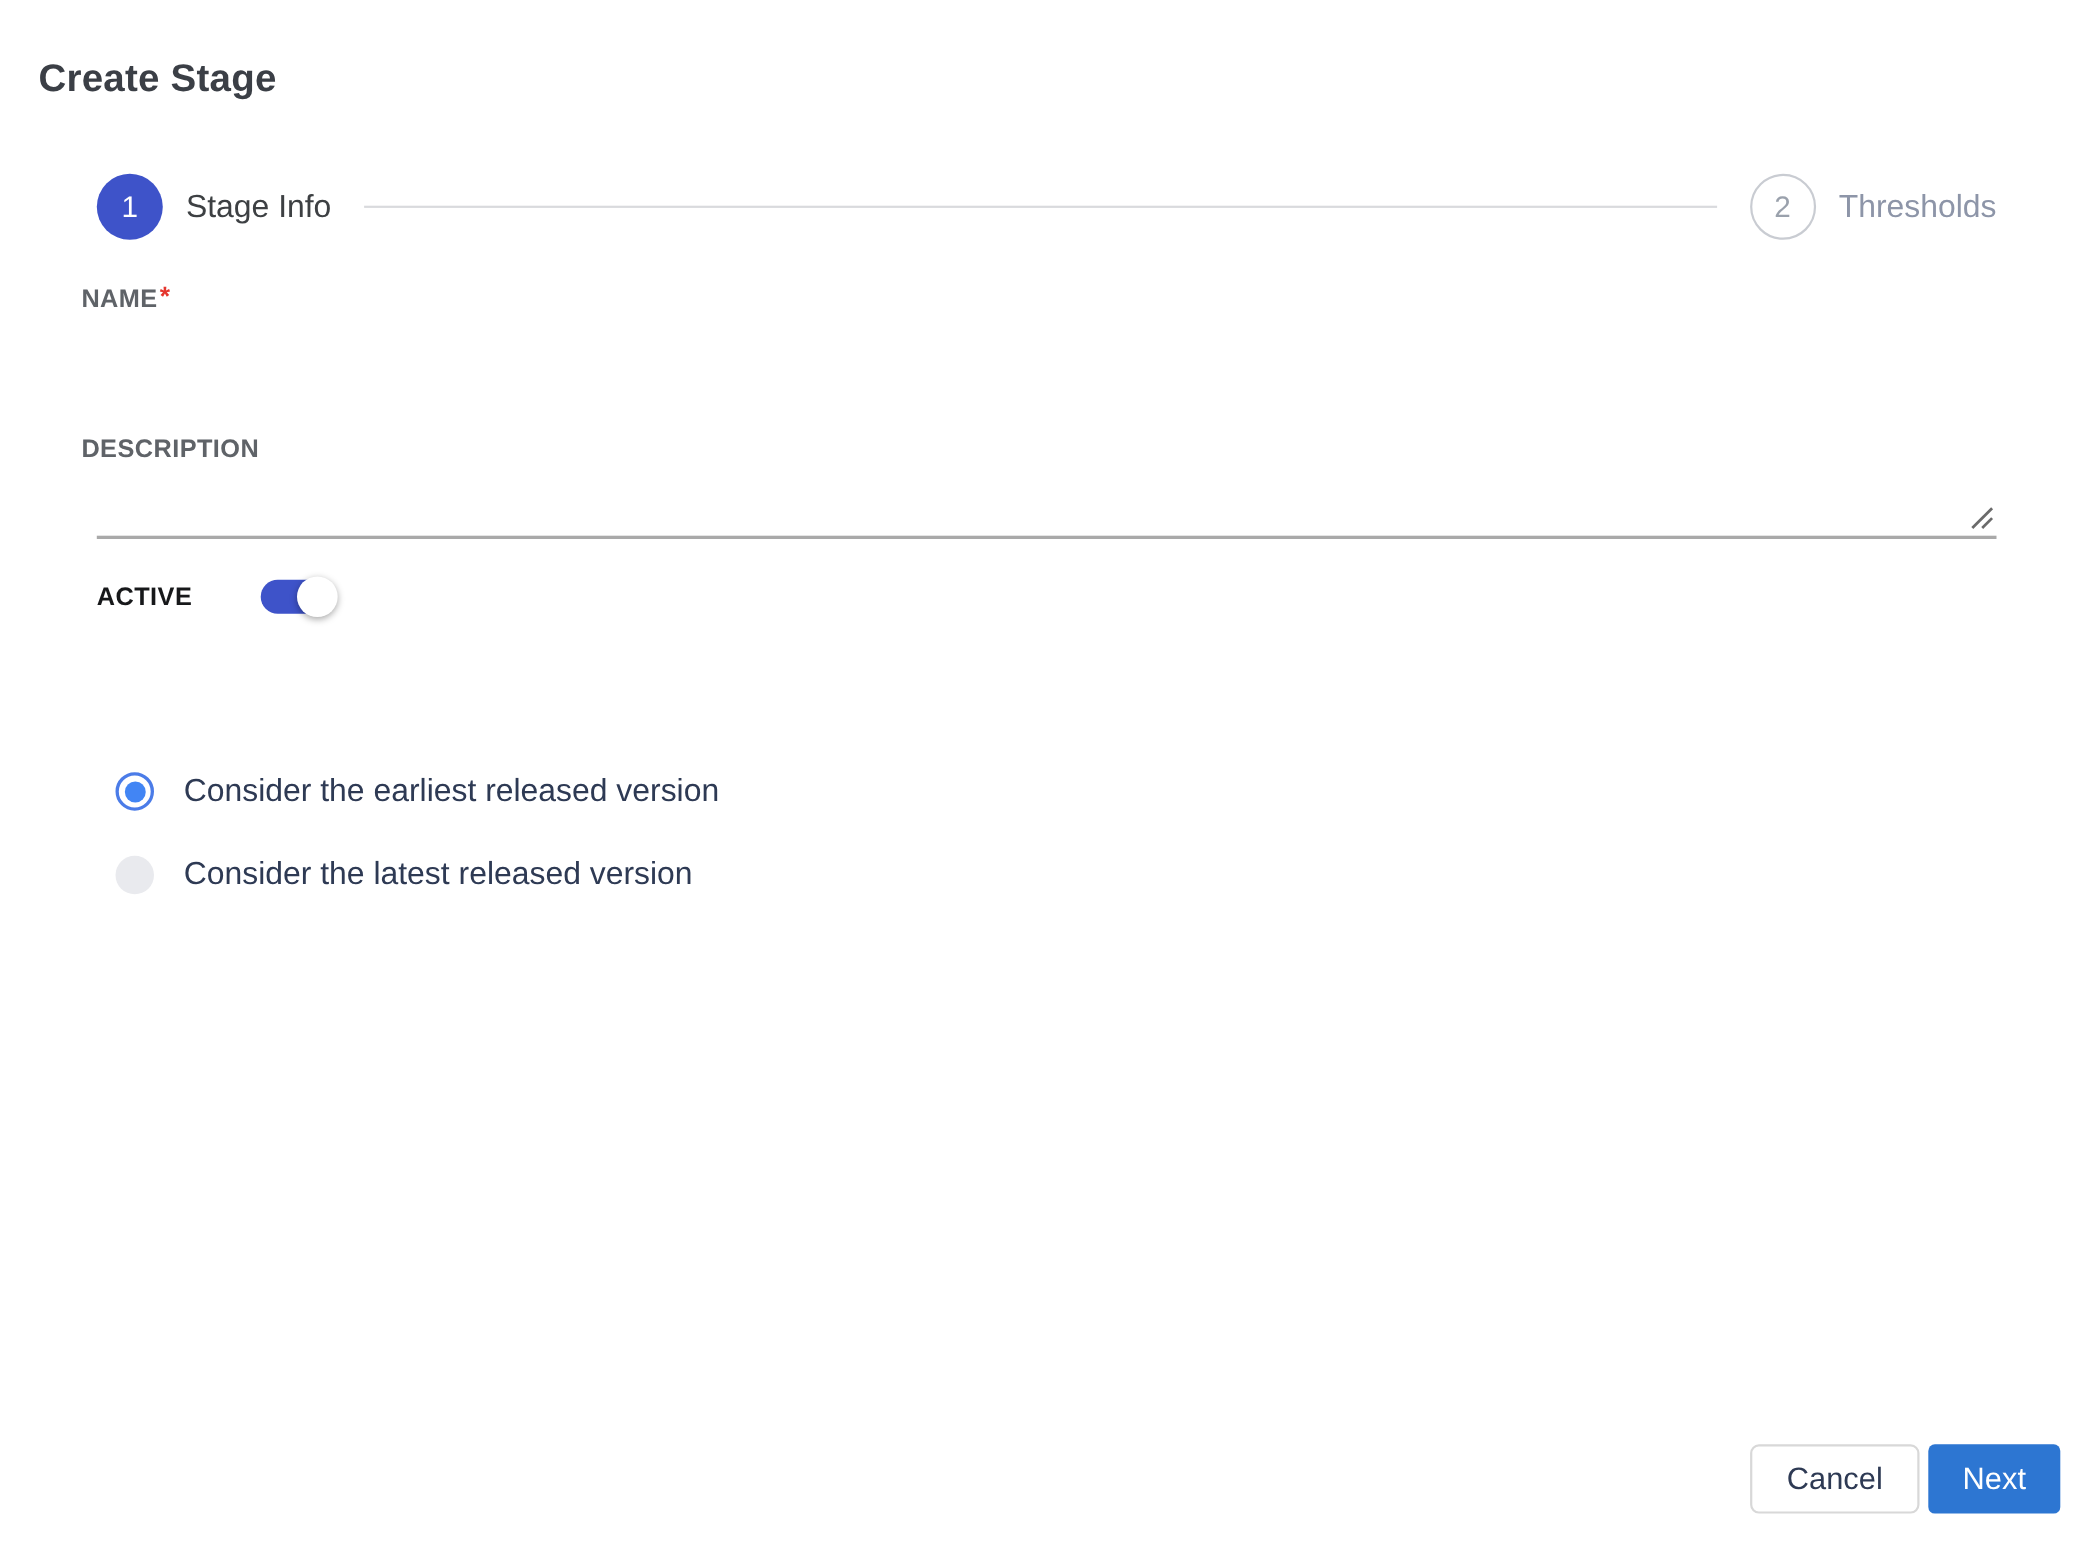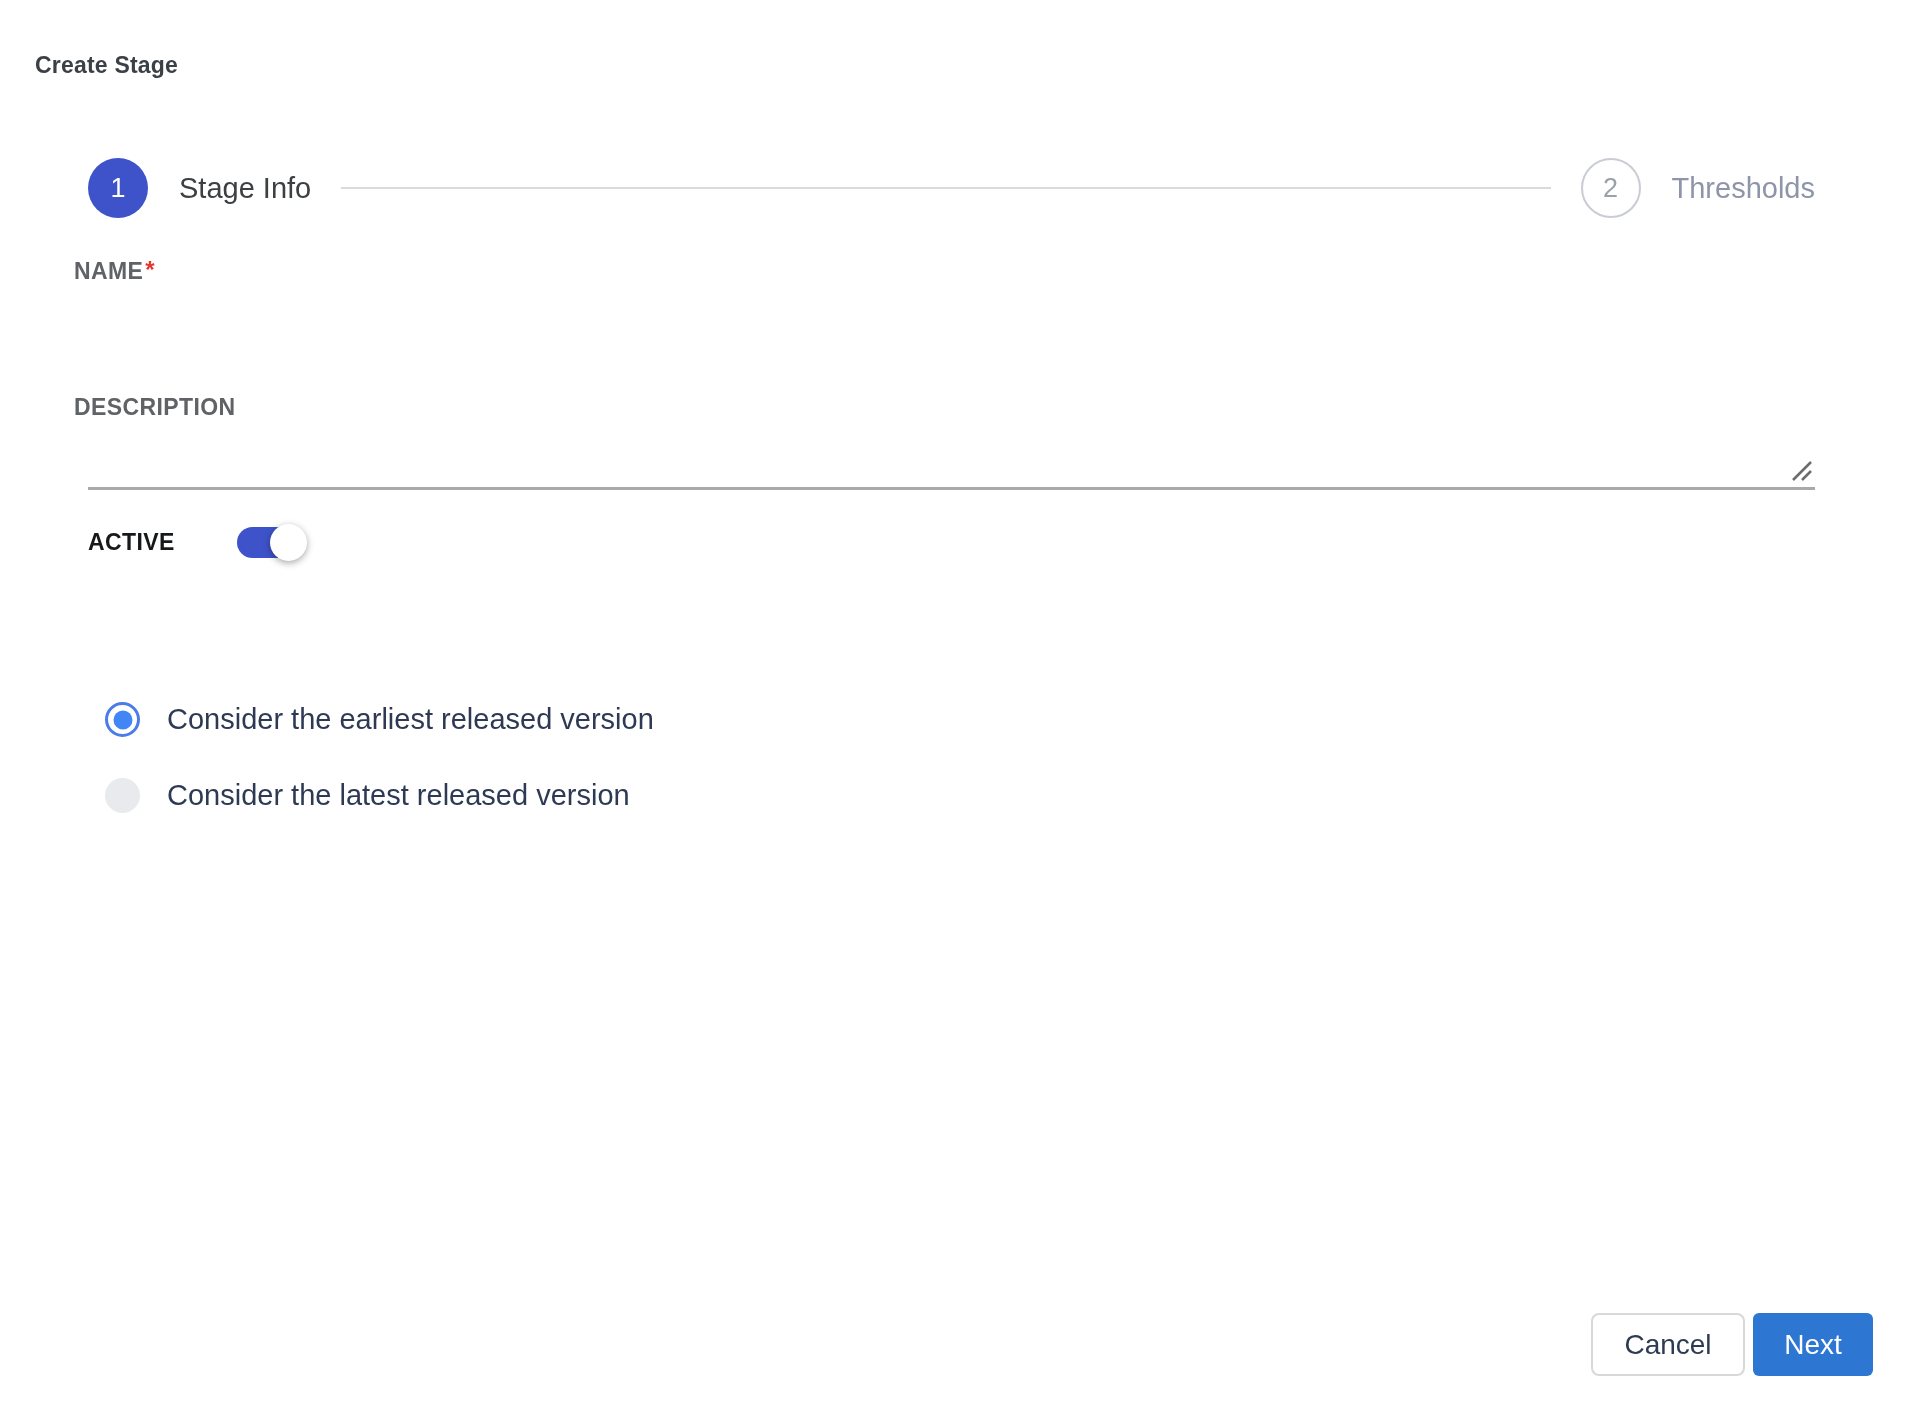--- a/index.html
+++ b/index.html
@@ -16,37 +16,37 @@
   body{
     width:1906px;height:1410px;
     font-family:"Liberation Sans",sans-serif;
     -webkit-font-smoothing:antialiased;
   }
   .page{position:relative;width:1906px;height:1410px;background:#fff;overflow:hidden;}
 
   
   .title{
     position:absolute;left:35px;top:52px;margin:0;
-    font-size:23px;font-weight:700;color:#3b3f46;letter-spacing:.2px;
+    font-size:35px;font-weight:700;color:#3b3f46;letter-spacing:.2px;
   }
 
   
   .stepper{
     position:absolute;left:88px;top:157px;width:1727px;height:62px;
     display:flex;align-items:center;
   }
   .step{display:flex;align-items:center;cursor:pointer;}
   .step-circle{
     width:60px;height:60px;border-radius:50%;flex:0 0 auto;
     display:flex;align-items:center;justify-content:center;
     font-size:27px;box-sizing:border-box;
   }
   .step-circle.active{background:var(--primary-indigo);color:#ffffff;}
   .step-circle.upcoming{border:2px solid #c9ccd2;color:#9aa1ac;background:#fff;font-weight:400;}
-  .step-label{margin-left:31px;font-size:29px;white-space:nowrap;}
+  .step-label{margin-left:21px;font-size:29px;white-space:nowrap;}
   .step-label.active{color:#3d4043;font-weight:500;}
   .step-label.upcoming{color:var(--muted-gray);font-weight:400;}
   .step-line{flex:1 1 auto;height:2px;background:#d9dadd;margin:0 30px;}
 
   
   .field-label{
     position:absolute;left:74px;
     font-size:23px;font-weight:700;color:var(--label-gray);letter-spacing:.4px;
   }
   .req{color:var(--required-red);font-size:24px;vertical-align:top;line-height:1;margin-left:2px;}

